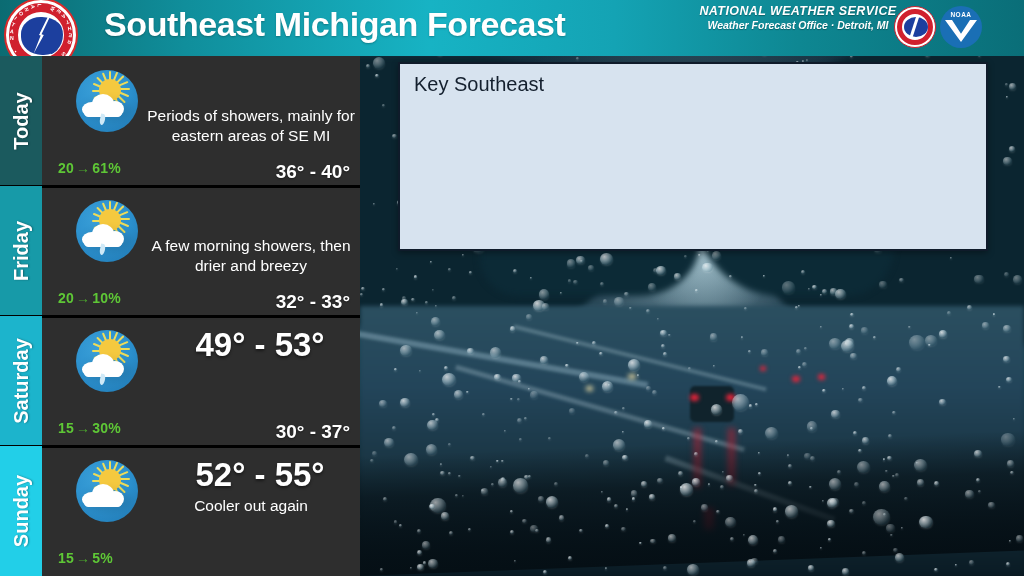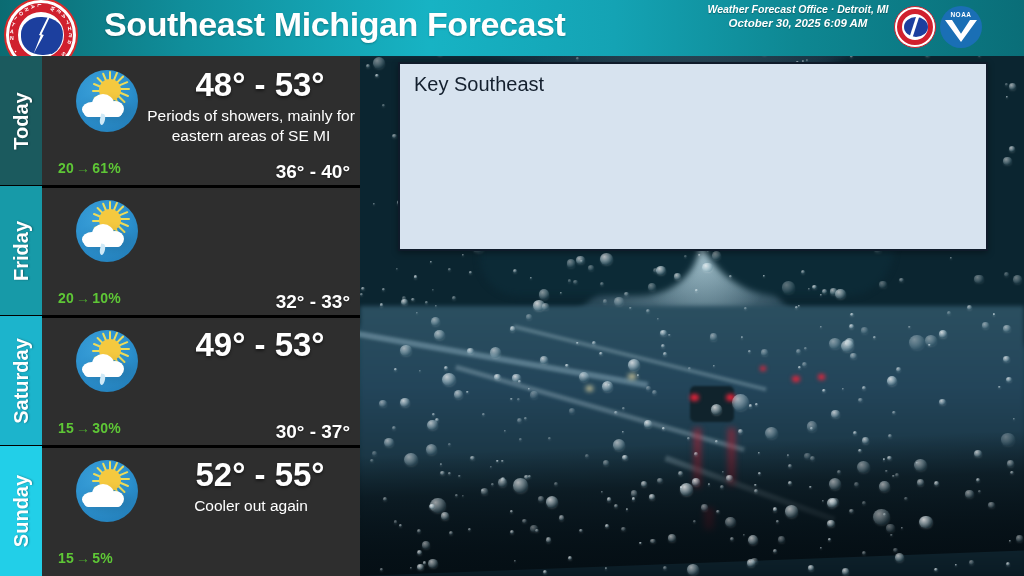--- a/index.html
+++ b/index.html
@@ -678,22 +678,22 @@
         <div class="drop" style="width: 5.73487px; height: 5.50548px; left: 349.343px; top: 170.573px; opacity: 0.45;"></div>
         <div class="drop" style="width: 3.57474px; height: 3.43175px; left: 239.306px; top: 295.532px; opacity: 0.76;"></div>
         <div class="drop" style="width: 7.05623px; height: 6.77398px; left: 41.3755px; top: 242.689px; opacity: 0.78;"></div>
         <div class="drop" style="width: 8.46345px; height: 8.12491px; left: 470.286px; top: 442.318px; opacity: 0.54;"></div>
       </div>
   </div>
 
   <div class="header">
     <div class="hdr-title">Southeast Michigan Forecast</div>
     <div class="hdr-right">
+      <div class="hdr-r1">NATIONAL WEATHER SERVICE</div>
       <div class="hdr-r2">Weather Forecast Office · Detroit, MI</div>
-      <div class="hdr-r3">October 30, 2025 6:09 AM</div>
     </div>
     <div class="nws-seal2">
       <div class="r2"></div>
         <div class="g2"></div>
         <div class="b2"></div>
     </div>
     <div class="noaa">
       <div class="noaa-txt">NOAA</div>
       <div class="noaa-bird"></div>
     </div>
@@ -766,21 +766,20 @@
             <div class="shadow"></div>
             <div class="cloud">
               <i class="c1"></i>
               <i class="c2"></i>
               <i class="c3"></i>
               <i class="c4"></i>
             </div>
             <div class="rain"></div>
           </div>
           <div class="pop"><span>20</span><span class="arw">→</span><span>61%</span></div>
-          <div class="hi">48° - 53°</div>
           <div class="desc">Periods of showers, mainly for eastern areas of SE MI</div>
           <div class="lo">36° - 40°</div>
         </div>
       </div>
       <div class="divider" style="top: 129px;"></div>
       <div class="row" style="top: 130px; height: 130px;">
         <div class="daytab" style="background: rgb(23, 154, 168);">
           <span>Friday</span>
         </div>
         <div class="rowbody">
@@ -807,20 +806,21 @@
             <div class="shadow"></div>
             <div class="cloud">
               <i class="c1"></i>
               <i class="c2"></i>
               <i class="c3"></i>
               <i class="c4"></i>
             </div>
             <div class="rain"></div>
           </div>
           <div class="pop"><span>20</span><span class="arw">→</span><span>10%</span></div>
+          <div class="desc">A few morning showers, then drier and breezy</div>
           <div class="lo">32° - 33°</div>
         </div>
       </div>
       <div class="divider" style="top: 259px;"></div>
       <div class="row" style="top: 260px; height: 130px;">
         <div class="daytab" style="background: rgb(28, 180, 204);">
           <span>Saturday</span>
         </div>
         <div class="rowbody">
           <div class="wicon">

